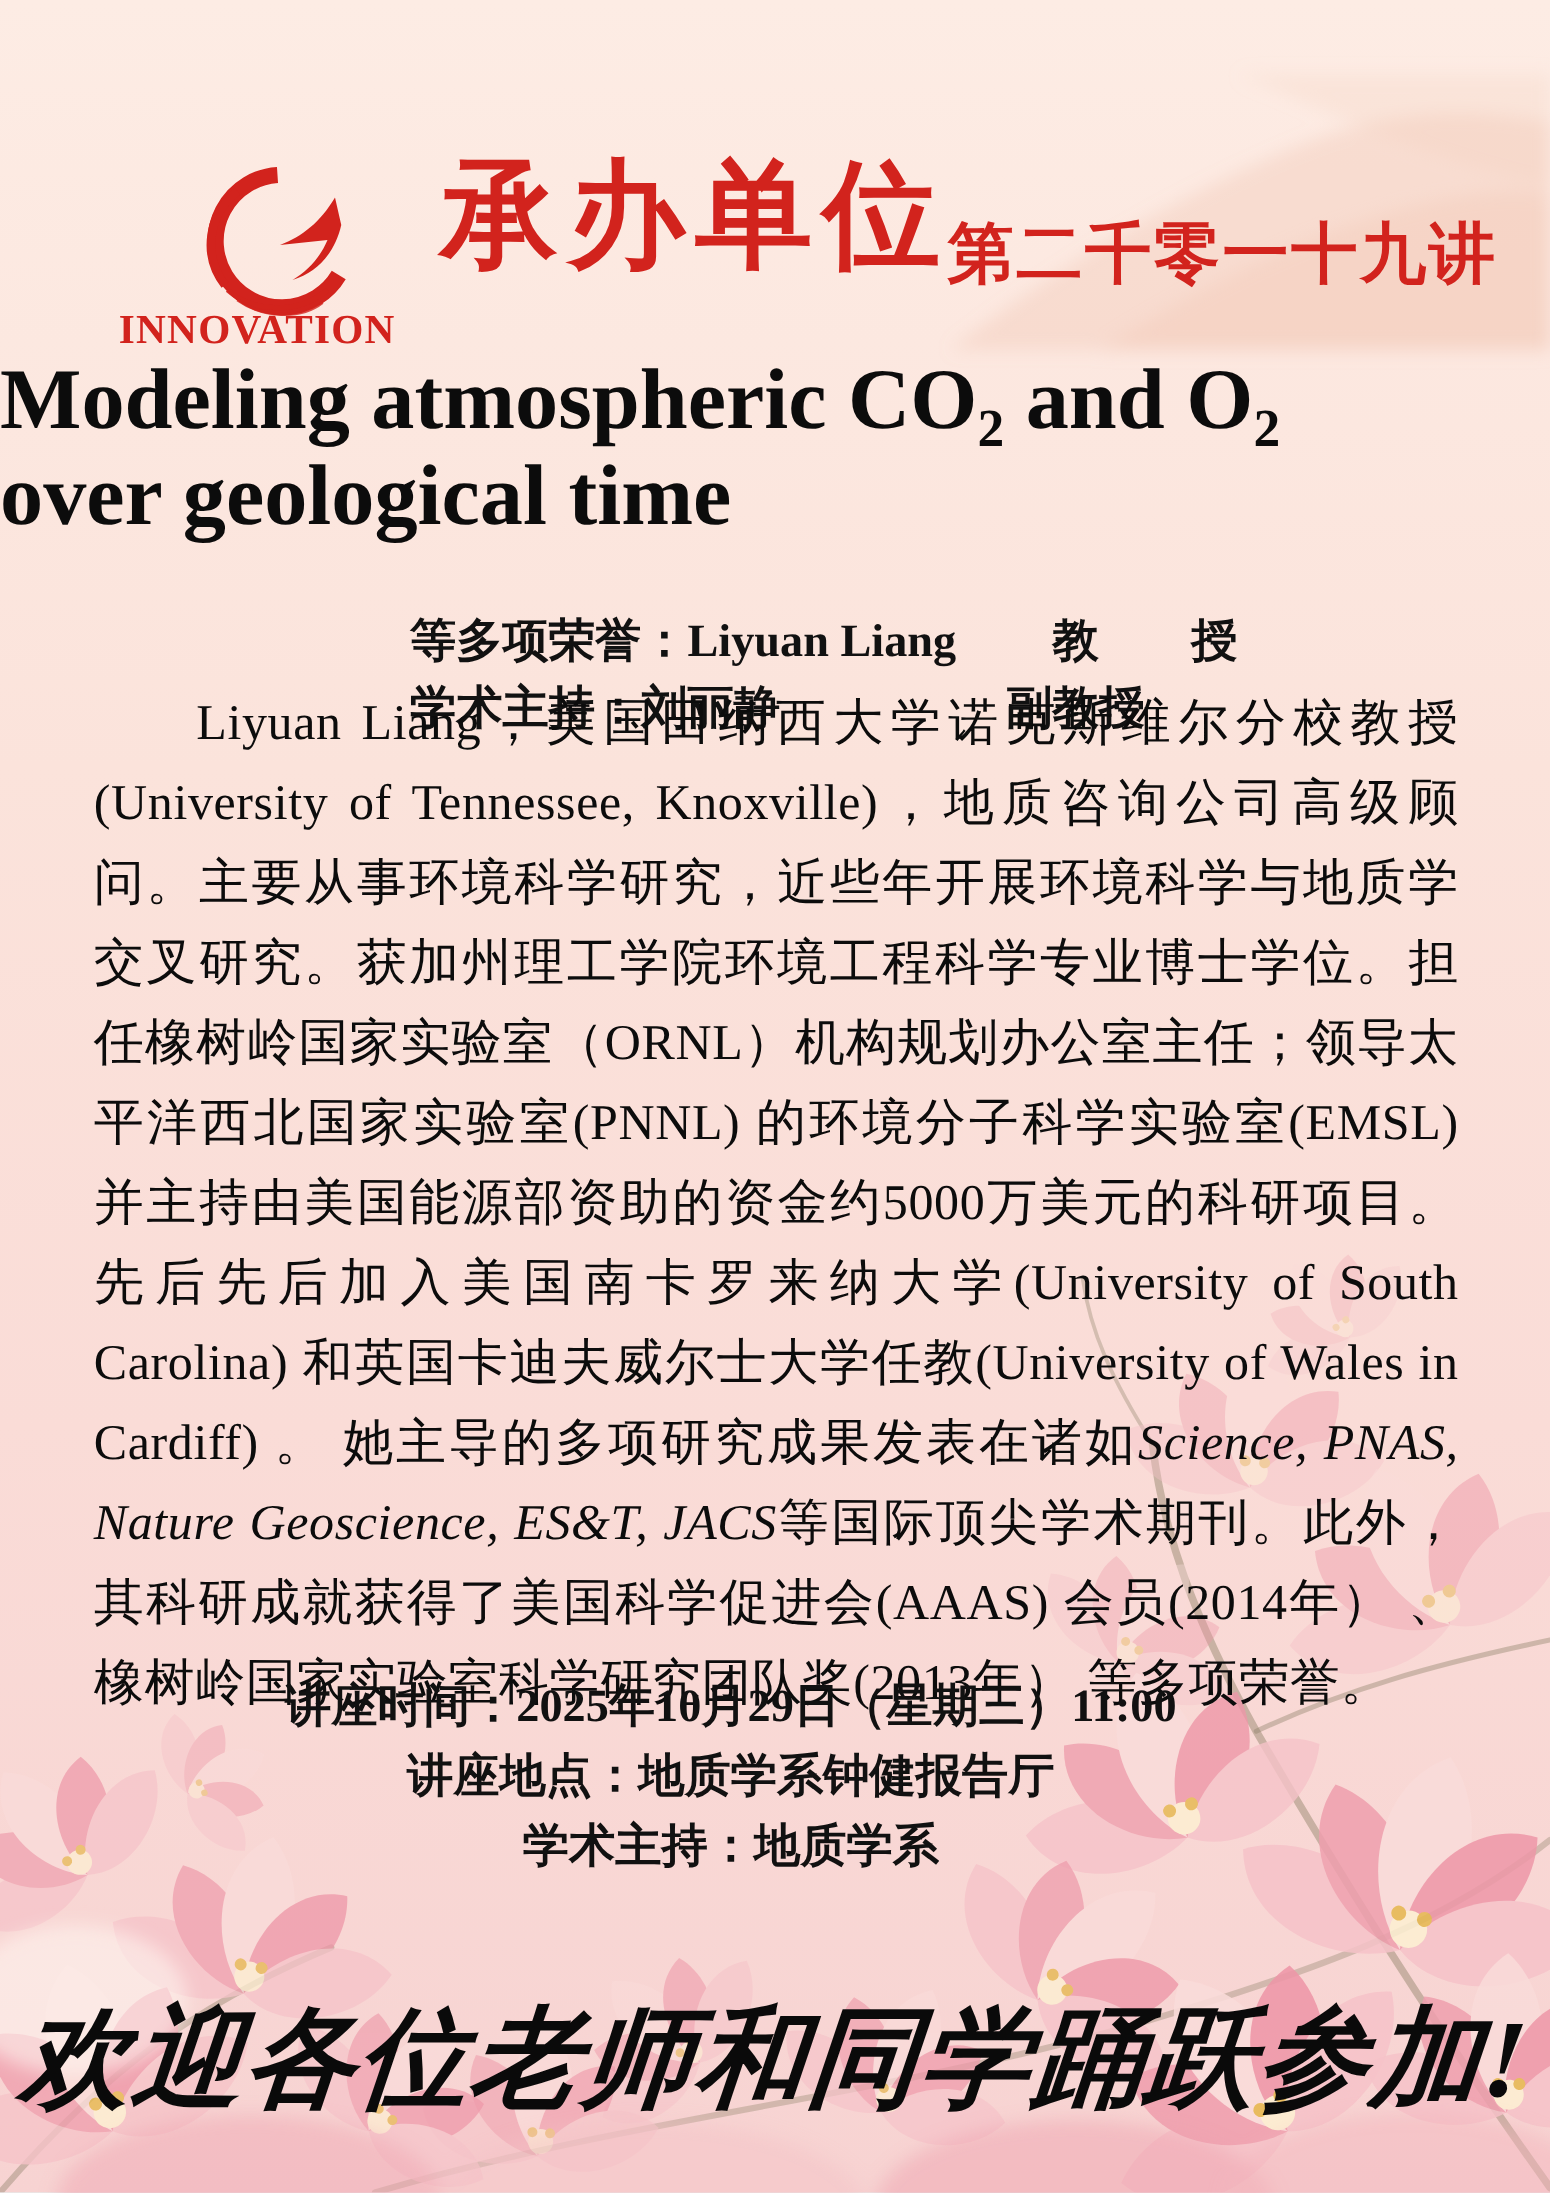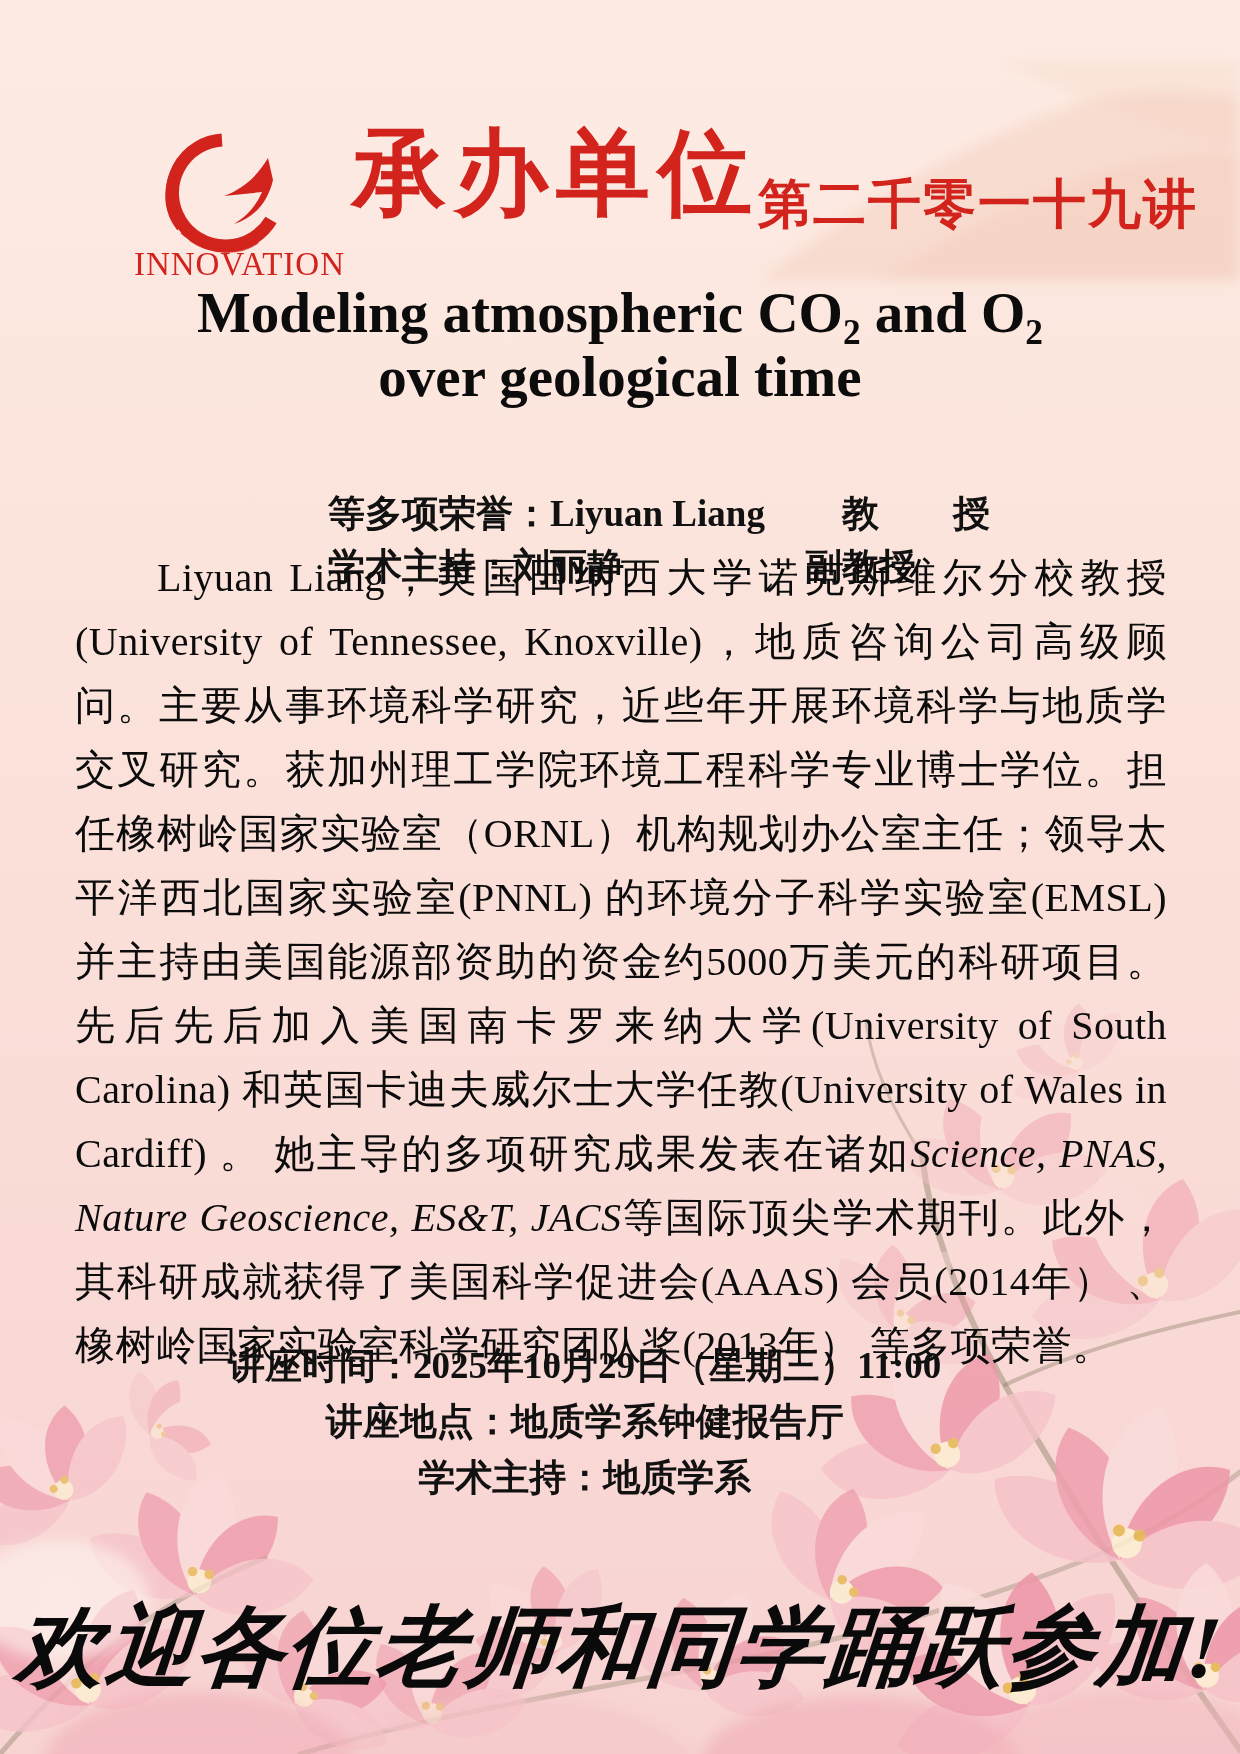--- a/index.html
+++ b/index.html
@@ -7,35 +7,35 @@
   .page {
     position:relative; width:1240px; height:1754px; margin:0 auto; overflow:hidden;
     background:linear-gradient(180deg,#fdece4 0%,#fbe3db 35%,#fadcd7 65%,#f7d3d2 100%);
     font-family:"Liberation Serif","DejaVu Serif",serif; color:#111;
   }
   .decor { position:absolute; inset:0; z-index:0; }
   .content { position:absolute; inset:0; z-index:1; }
 
   .logo { position:absolute; left:150px; top:128px; width:145px; height:140px; }
   .logo-label {
-    position:absolute; left:95px; top:246px; width:250px; text-align:right;
-    font-size:33px; color:#d2231d; letter-spacing:1px; font-weight:400;
+    position:absolute; left:95px; top:246px; width:250px; text-align:left;
+    font-size:33px; color:#d2231d; letter-spacing:1px; font-weight:700;
   }
   .forum-title {
     position:absolute; left:352px; top:126px; font-size:94px; font-weight:bold;
     color:#d2231d; letter-spacing:8px; line-height:1;
     font-family:"Liberation Serif","DejaVu Serif",serif;
   }
   .lecture-no {
     position:absolute; left:758px; top:178px; font-size:53px; font-weight:bold;
     color:#d2231d; letter-spacing:2px; line-height:1;text-align:right;
   }
   .main-title {
-    position:absolute; left:0; right:0; top:281px; text-align:center;
-    font-size:57px; font-weight:bold; line-height:1.12; color:#0c0c0c;
+    position:absolute; left:0; right:0; top:281px; 
+    font-size:69px; font-weight:bold; line-height:1.12; color:#0c0c0c;
   }
   .main-title sub { font-size:0.62em; line-height:0; }
 
   .speakers { position:absolute; left:328px; top:452px; font-size:37px; font-weight:bold; }
   .sp-row { height:53px; line-height:53px; white-space:nowrap; }
   .sp-name { display:inline-block; width:292px; }
   .sp-title { display:inline-block;margin-top:35px; }
 
   .bio {
     position:absolute; left:75px; top:546px; width:1092px;

